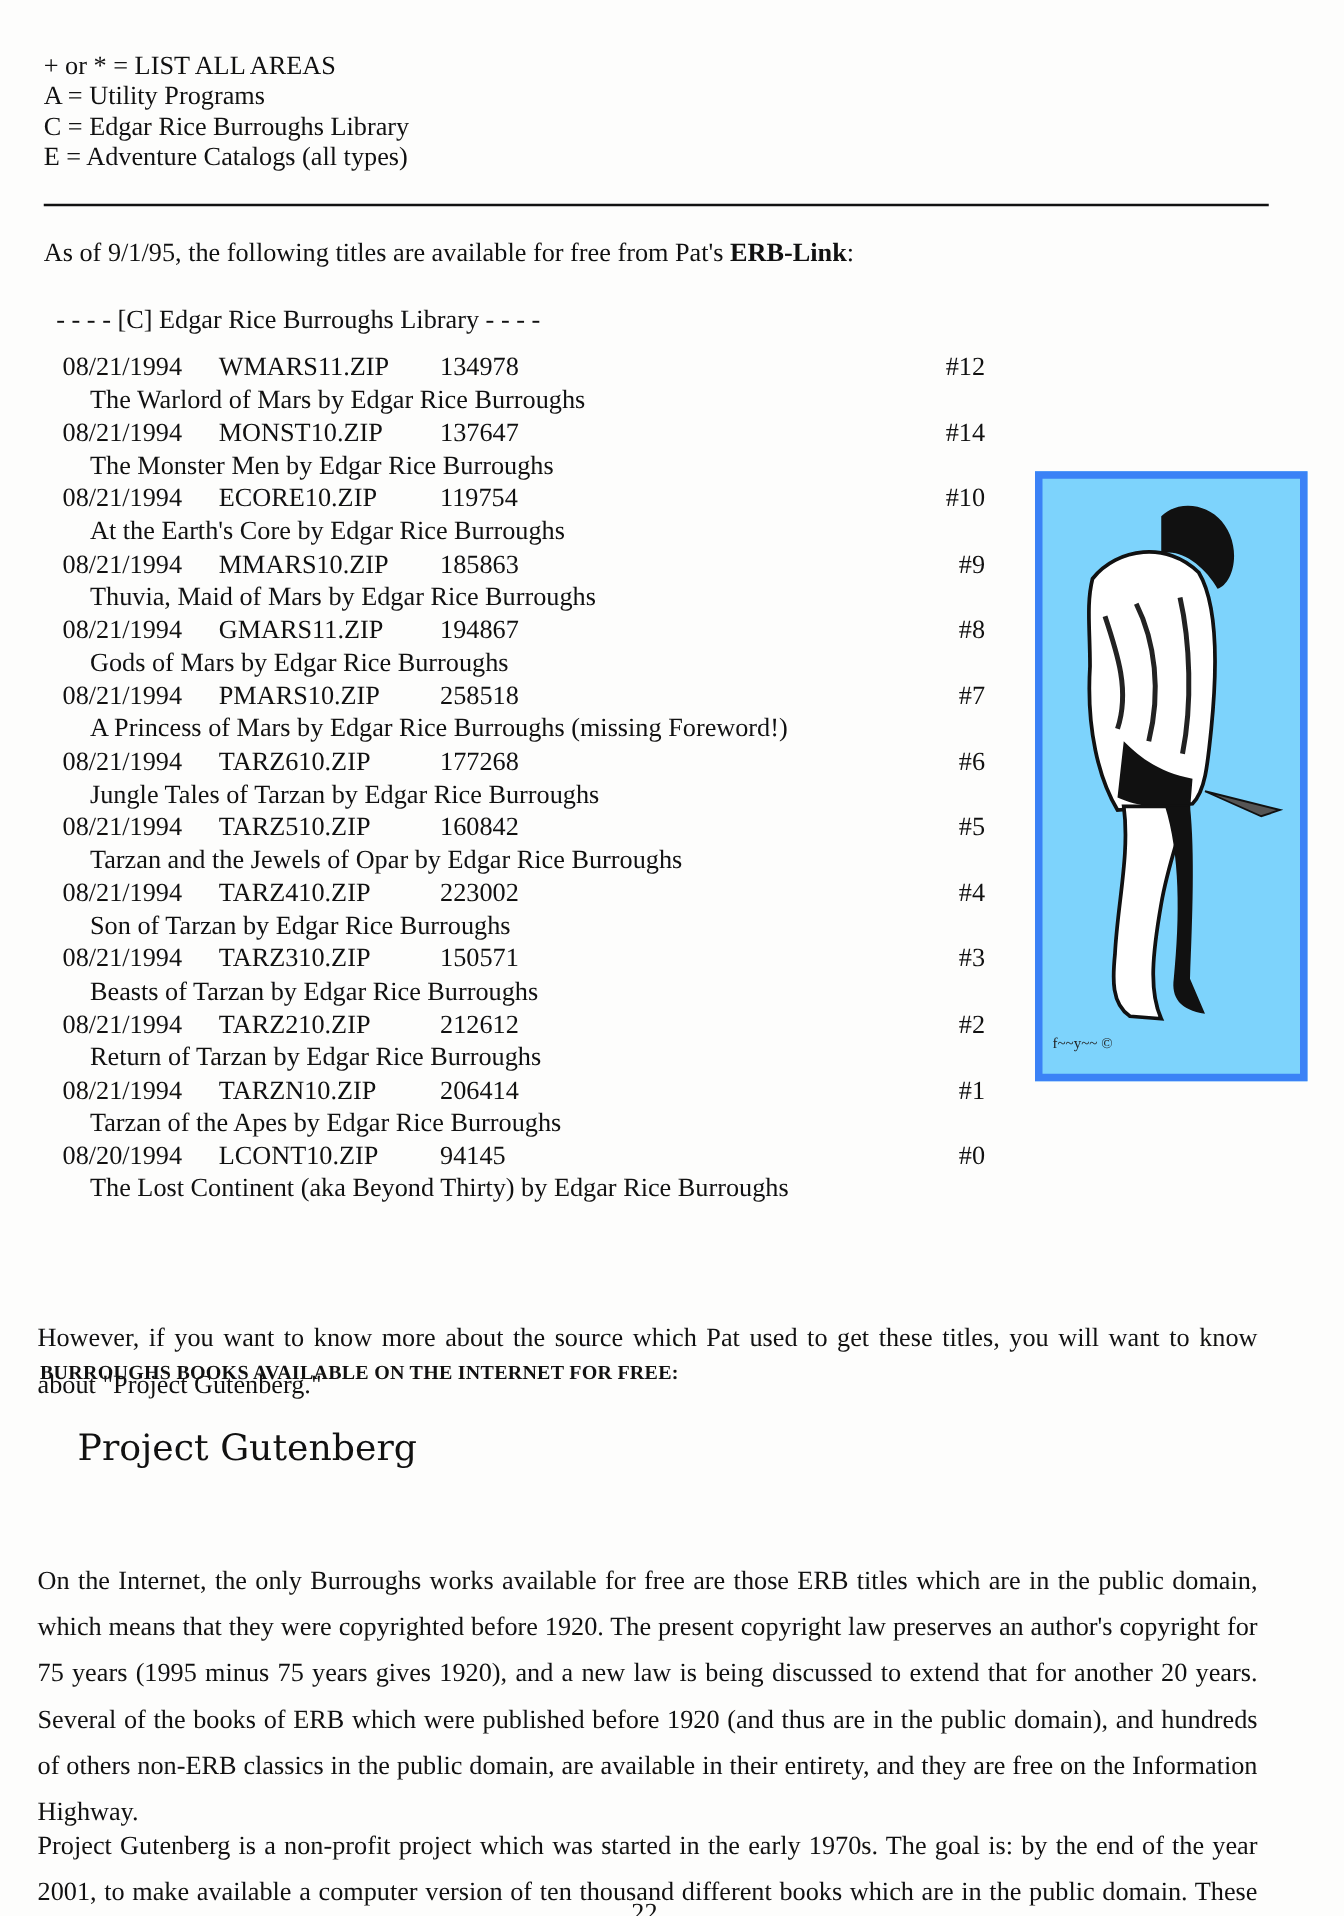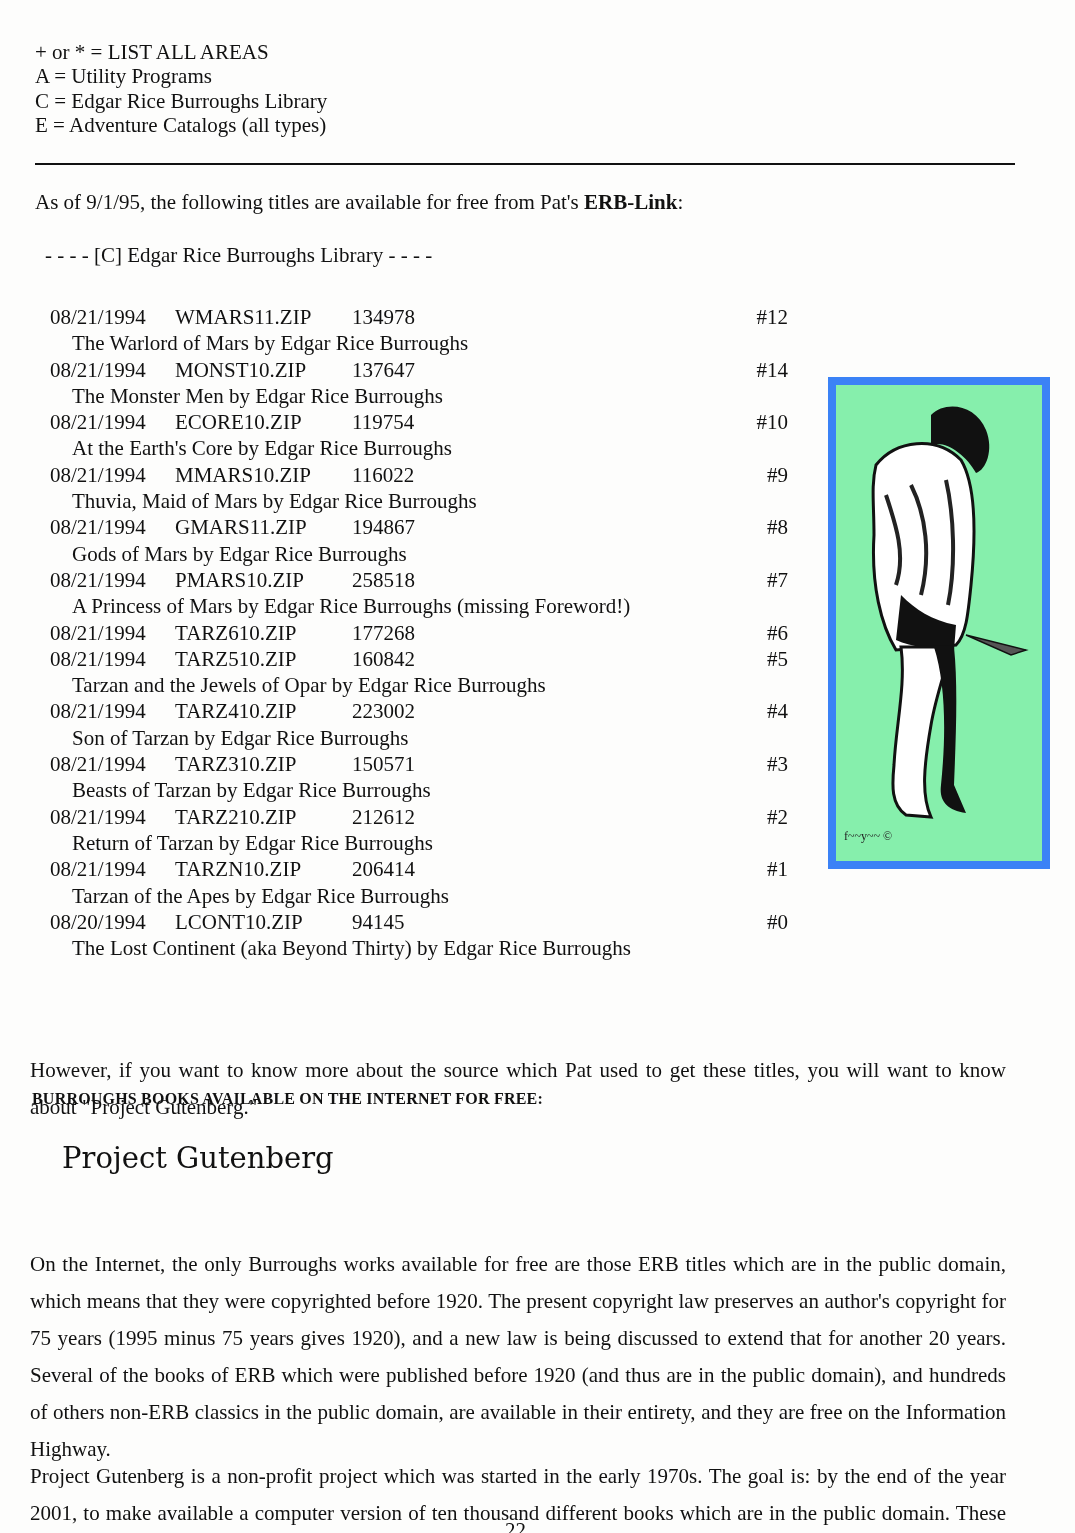--- a/index.html
+++ b/index.html
@@ -8,30 +8,30 @@
     font-family: "Liberation Serif", "DejaVu Serif", serif;
     color: #111;
   }
   .abs { position: absolute; white-space: nowrap; }
   .legend { left: 35px; top: 40px; font-size: 21px; line-height: 24.3px; }
   .legend div { height: 24.3px; }
   .rule { position: absolute; left: 35px; top: 163px; width: 980px; height: 2px; background: #111; }
   .intro { left: 35px; top: 190px; font-size: 21px; }
   .intro b { font-weight: bold; }
   .libhead { left: 45px; top: 243px; font-size: 21px; }
-  .list { position: absolute; left: 50px; top: 304px; width: 760px; font-size: 21px; }
+  .list { position: absolute; left: 50px; top: 280px; width: 760px; font-size: 21px; }
   .entry-meta { height: 26.3px; line-height: 26.3px; position: relative; white-space: nowrap; }
   .entry-title { height: 26.3px; line-height: 26.3px; padding-left: 22px; white-space: nowrap; }
   .m-date { position: absolute; left: 0; }
   .m-file { position: absolute; left: 125px; }
   .m-size { position: absolute; left: 302px; }
   .m-num { position: absolute; right: 22px; }
   .figure-box {
     position: absolute; left: 828px; top: 377px; width: 206px; height: 476px;
-    border: 8px solid #3b82f6; background: #86efac;
+    border: 6px solid #3b82f6; background: #7dd3fc;
   }
   .para { position: absolute; left: 30px; width: 976px; font-size: 21px; line-height: 37px; text-align: justify; margin-top: 43px; }
   .heading-caps { left: 32px; top: 1090px; font-size: 16px; font-weight: bold; letter-spacing: 0.2px; }
   .section-title { left: 30px; top: 1141px; font-size: 29px; font-family: "DejaVu Serif", serif; margin-left: 32px; }
   .pageno { left: 505px; top: 1518px; font-size: 21px; }
 </style>
 </head>
 <body>
 
 <div class="abs legend">
@@ -64,21 +64,21 @@
     <div class="entry-meta">
       <span class="m-date">08/21/1994</span>
       <span class="m-file">ECORE10.ZIP</span>
       <span class="m-size">119754</span>
       <span class="m-num">#10</span>
     </div>
     <div class="entry-title">At the Earth's Core by Edgar Rice Burroughs</div>
     <div class="entry-meta">
       <span class="m-date">08/21/1994</span>
       <span class="m-file">MMARS10.ZIP</span>
-      <span class="m-size">116022</span>
+      <span class="m-size">185863</span>
       <span class="m-num">#9</span>
     </div>
     <div class="entry-title">Thuvia, Maid of Mars by Edgar Rice Burroughs</div>
     <div class="entry-meta">
       <span class="m-date">08/21/1994</span>
       <span class="m-file">GMARS11.ZIP</span>
       <span class="m-size">194867</span>
       <span class="m-num">#8</span>
     </div>
     <div class="entry-title">Gods of Mars by Edgar Rice Burroughs</div>
@@ -88,20 +88,21 @@
       <span class="m-size">258518</span>
       <span class="m-num">#7</span>
     </div>
     <div class="entry-title">A Princess of Mars by Edgar Rice Burroughs (missing Foreword!)</div>
     <div class="entry-meta">
       <span class="m-date">08/21/1994</span>
       <span class="m-file">TARZ610.ZIP</span>
       <span class="m-size">177268</span>
       <span class="m-num">#6</span>
     </div>
+    <div class="entry-title">Jungle Tales of Tarzan by Edgar Rice Burroughs</div>
     <div class="entry-meta">
       <span class="m-date">08/21/1994</span>
       <span class="m-file">TARZ510.ZIP</span>
       <span class="m-size">160842</span>
       <span class="m-num">#5</span>
     </div>
     <div class="entry-title">Tarzan and the Jewels of Opar by Edgar Rice Burroughs</div>
     <div class="entry-meta">
       <span class="m-date">08/21/1994</span>
       <span class="m-file">TARZ410.ZIP</span>

